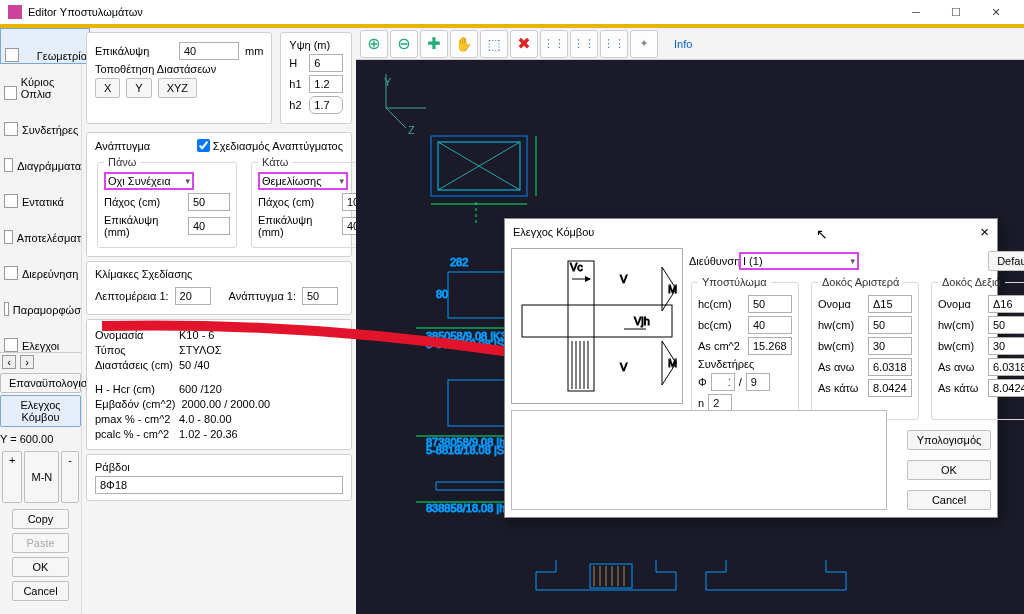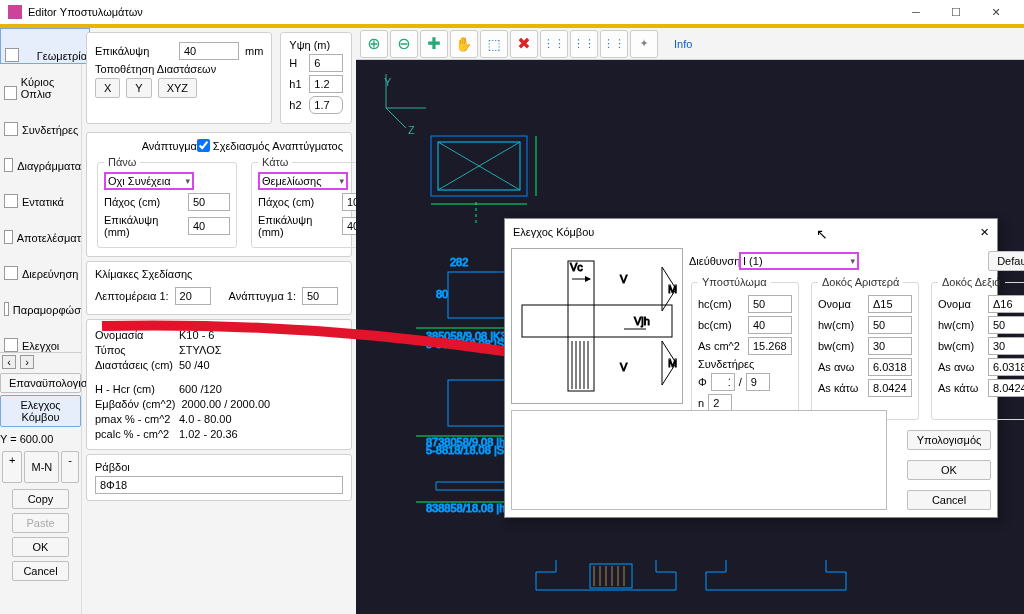--- a/index.html
+++ b/index.html
@@ -116,21 +116,21 @@
     <div class="scrollrow">
         <div class="ar">‹</div>
         <div class="ar">›</div>
       </div>
 
     <div class="btn" style="width:100%;margin-top:2px">Επαναϋπολογισμός</div>
     <div class="btn" style="width:100%;margin-top:2px;background:#e6eefc;border-color:#7aa8da">Ελεγχος Κόμβου</div>
     <div style="text-align:left;margin:6px 0">Y = 600.00</div>
     <div style="display:flex;gap:2px;justify-content:center">
       <div class="btn" style="padding:2px 6px">+</div>
-      <div class="btn" style="padding:9px 6px">M-N</div>
+      <div class="btn" style="padding:19px 6px">M-N</div>
       <div class="btn" style="padding:2px 6px">-</div>
     </div>
     <div class="btn" style="width:70%;margin:6px auto 0;display:block">Copy</div>
     <div class="btn dis" style="width:70%;margin:4px auto 0;display:block">Paste</div>
     <div class="btn" style="width:70%;margin:4px auto 0;display:block">OK</div>
     <div class="btn" style="width:70%;margin:4px auto 0;display:block">Cancel</div>
   </div>
 
   <div style="flex:1; overflow:hidden">
 
@@ -160,21 +160,21 @@
           </div>
         <div class="row">
             <span style="width:14px">h2</span>
             <input class="inp" style="width: 34px; border-radius: 6px;" value="1.7">
           </div>
       </div>
 
     </div>
 
     <div class="panel">
-      <div style="display:flex;justify-content:flex-end;align-items:center">
+      <div style="display:flex;justify-content:space-between;align-items:center">
         <span>Ανάπτυγμα</span>
         <label style="display:flex;align-items:center;gap:3px">
             <input type="checkbox" checked="" style="">
             <span>Σχεδιασμός Αναπτύγματος</span>
           </label>
       </div>
       <div style="display:flex;gap:10px;margin-top:2px">
         <fieldset style="flex:1">
             <legend>Πάνω</legend>
           <div class="sel">

